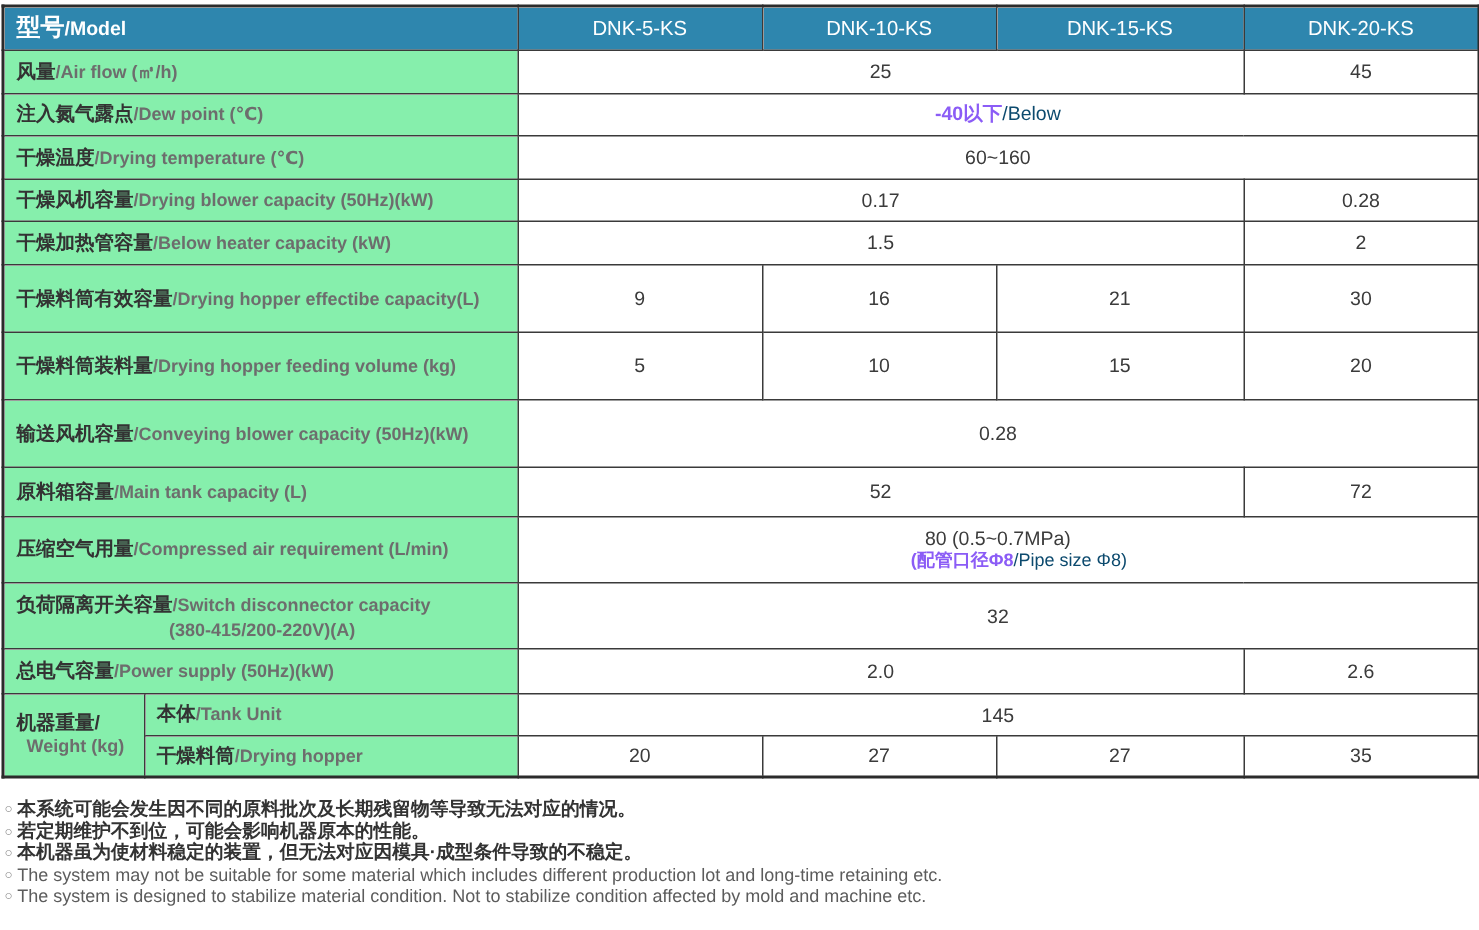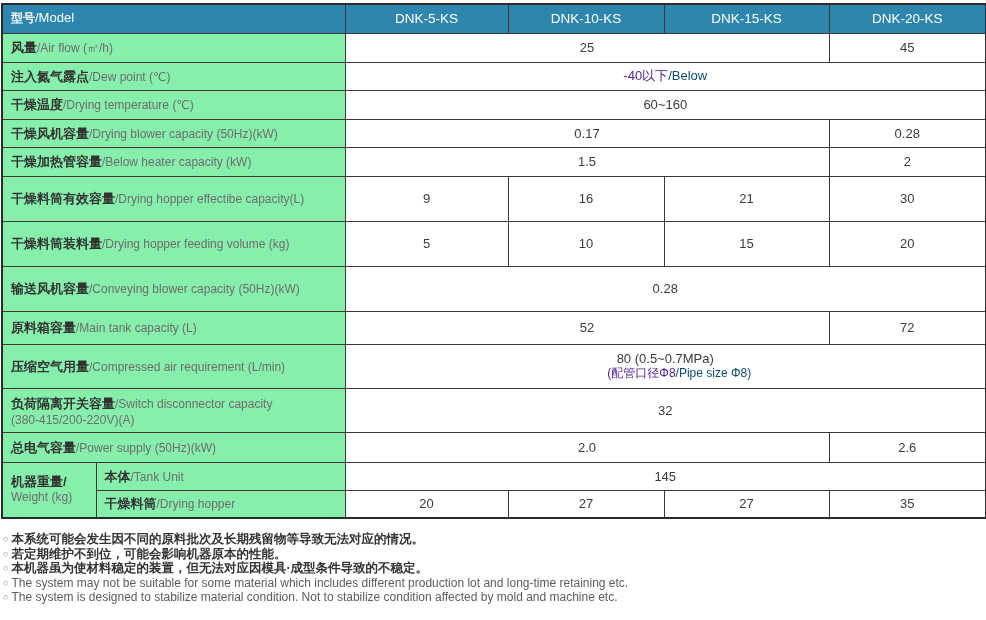--- a/index.html
+++ b/index.html
@@ -7,29 +7,29 @@
     font-family:"Liberation Sans","DejaVu Sans",sans-serif; }
   .spec-table { border-collapse:collapse; table-layout:fixed; width:984px;
     margin:3px 0 0 1px; }
   .spec-table th, .spec-table td { border:1px solid #3a3a3a; vertical-align:middle;
     overflow:hidden; }
   .spec-table { border:2px solid #2b2b2b; }
   .hdr { background:#2E86AE; color:#fff; font-size:13.5px; text-align:center;
     font-weight:normal; }
   .hdr-label { text-align:left; padding-left:8px; }
   .zh { font-weight:bold; color:#333; font-size:13px; }
-  .en { font-weight:normal; color:#6d6d6d; font-size:12px; }
+  .en { font-weight:bold; color:#6d6d6d; font-size:12px;text-align:center; }
   .hdr .zh, .hdr .en { color:#fff; }
-  .hdr .zh { font-size:12px; }
+  .hdr .zh { font-size:16px; }
   .hdr .en { font-size:13px; }
   .lbl { background:#86efac; text-align:left; padding:2px 6px 2px 8px; }
   .lbl2 { line-height:1.25; }
   .val { background:#fff; text-align:center; color:#3b3b3b; font-size:13px; }
   .val-sub { font-size:12px; line-height:1.3;padding-left:28px; }
-  .val .zh2 { color:#4c1d95; font-weight:normal; }
+  .val .zh2 { color:#8b5cf6; font-weight:bold; }
   .val .en2 { color:#0c4a6e; }
   .footnotes { margin:13px 0 0 3px; }
   .fn { display:block; line-height:14.5px; white-space:nowrap; }
   .fn-zh { color:#333; font-weight:bold; font-size:12.5px; }
   .fn-en { color:#5c5c5c; font-weight:normal; font-size:12px; }
   .bullet { font-size:9px; color:#8a8a8a; font-weight:normal; margin-right:3px;
     vertical-align:1px; }
 </style>
 </head>
 <body>

